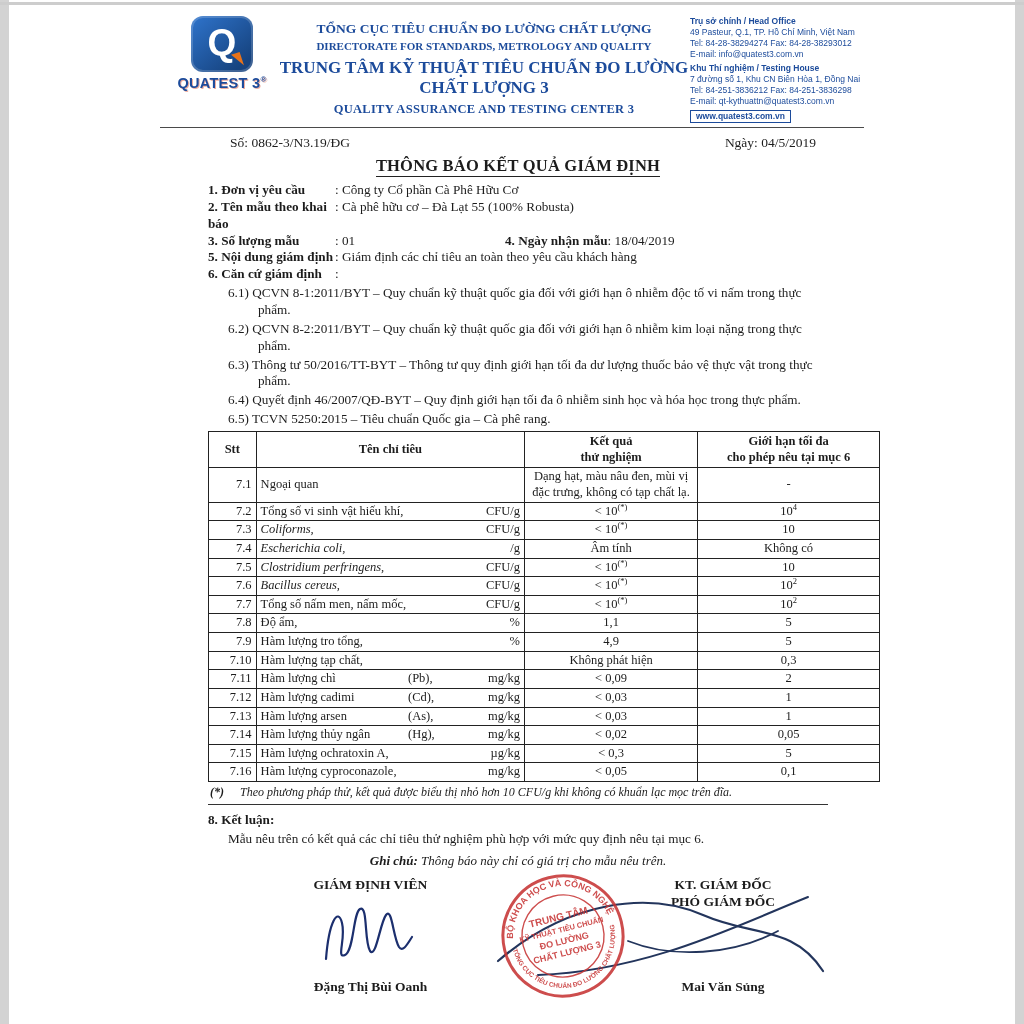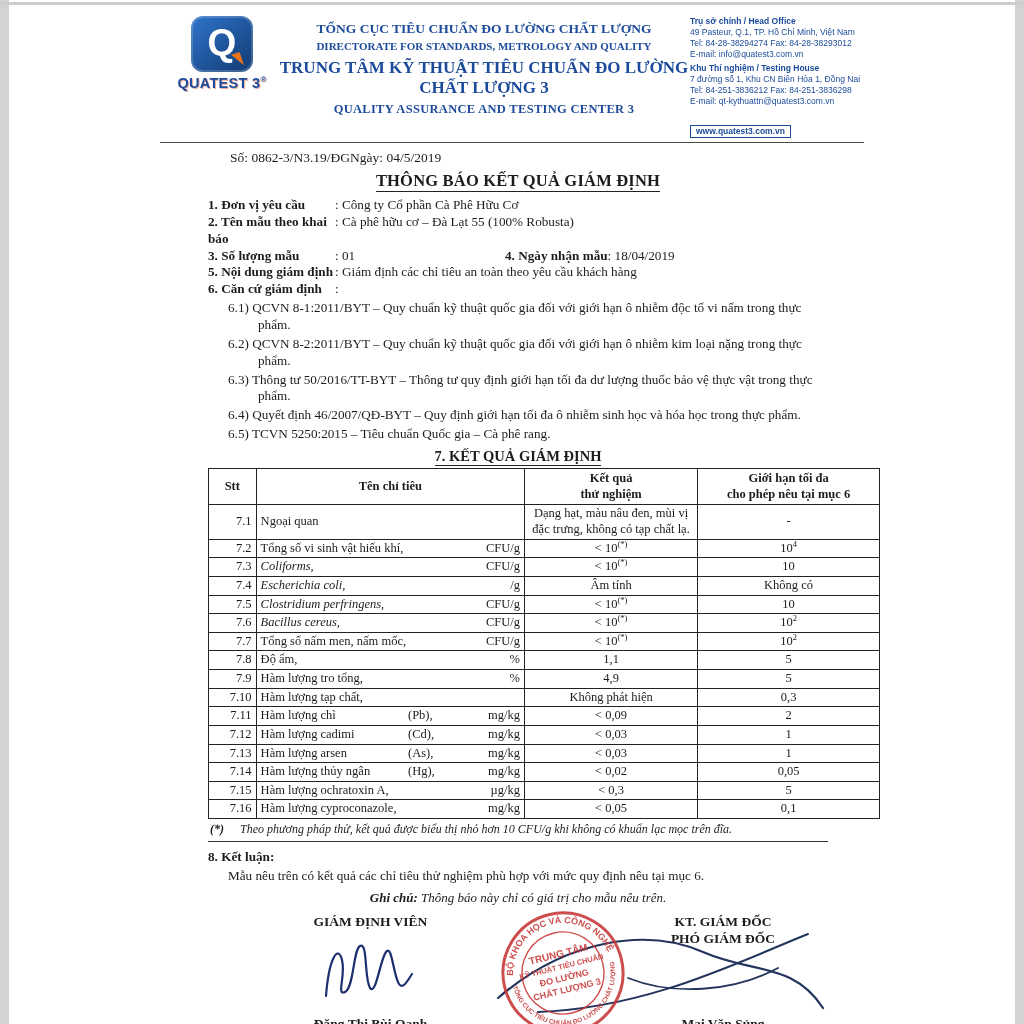--- a/index.html
+++ b/index.html
@@ -30,27 +30,27 @@
   .logo-text sup { font-size:8px; }
   .org { flex:1; text-align:center; color:#1c4b9b; padding-top:5px; }
   .org-1 { font-size:13.5px; font-weight:bold; }
   .org-2 { font-size:11px;   font-weight:bold; margin-top:3px; }
   .org-3 { font-size:17px; font-weight:bold; margin-top:6px; }
   .org-4 { font-size:12.5px; font-weight:bold; margin-top:4px; letter-spacing:.3px; }
   .contact { width:184px; flex:none; color:#1c4b9b; font-size:8.5px; line-height:1.3;
              font-family:"Liberation Sans", sans-serif; }
   .contact .b { font-weight:bold; }
   .contact .grp { margin-top:3px; }
-  .site { display:inline-block; border:1px solid #1c4b9b; padding:0 5px; margin-top:18px; font-weight:bold; }
+  .site { display:inline-block; border:1px solid #1c4b9b; padding:0 5px; margin-top:3px; font-weight:bold; }
 
   .rule { margin:2px 160px 0 160px; border-top:1.5px solid #4a4a4a; }
 
   
   .content { padding:0 196px 0 208px; }
-  .meta { display:flex; margin-top:7px;
+  .meta { display:flex; justify-content:space-between; margin-top:7px;
           padding:0 12px 0 22px; font-size:13.5px; }
   .title { text-align:center; margin-top:5px; }
   .title span { font-weight:bold; font-size:16.5px; letter-spacing:.2px;
                 border-bottom:1.5px solid #222; padding-bottom:1px; }
 
   .items { margin-top:6px; font-size:13.2px; }
   .item { display:flex; line-height:1.27; }
   .item .lbl  { font-weight:bold; width:127px; flex:none; }
   .item .lbl2 { font-weight:bold; flex:none; }
   .item .val  { flex:1; }
@@ -167,23 +167,20 @@
     </div>
 
     <div class="sub6">
       <div class="s6">6.1) QCVN 8-1:2011/BYT – Quy chuẩn kỹ thuật quốc gia đối với giới hạn ô nhiễm độc tố vi nấm trong thực phẩm.</div>
       <div class="s6">6.2) QCVN 8-2:2011/BYT – Quy chuẩn kỹ thuật quốc gia đối với giới hạn ô nhiễm kim loại nặng trong thực phẩm.</div>
       <div class="s6">6.3) Thông tư 50/2016/TT-BYT – Thông tư quy định giới hạn tối đa dư lượng thuốc bảo vệ thực vật trong thực phẩm.</div>
       <div class="s6">6.4) Quyết định 46/2007/QĐ-BYT – Quy định giới hạn tối đa ô nhiễm sinh học và hóa học trong thực phẩm.</div>
       <div class="s6">6.5) TCVN 5250:2015 – Tiêu chuẩn Quốc gia – Cà phê rang.</div>
     </div>
 
-    <div class="sec7">
-      <span>7. KẾT QUẢ GIÁM ĐỊNH</span>
-    </div>
 
     <table class="results">
       <colgroup>
           <col style="width:44px">
           <col style="width:248px">
           <col style="width:160px">
           <col style="width:168px">
         </colgroup>
       <thead>
         <tr>

